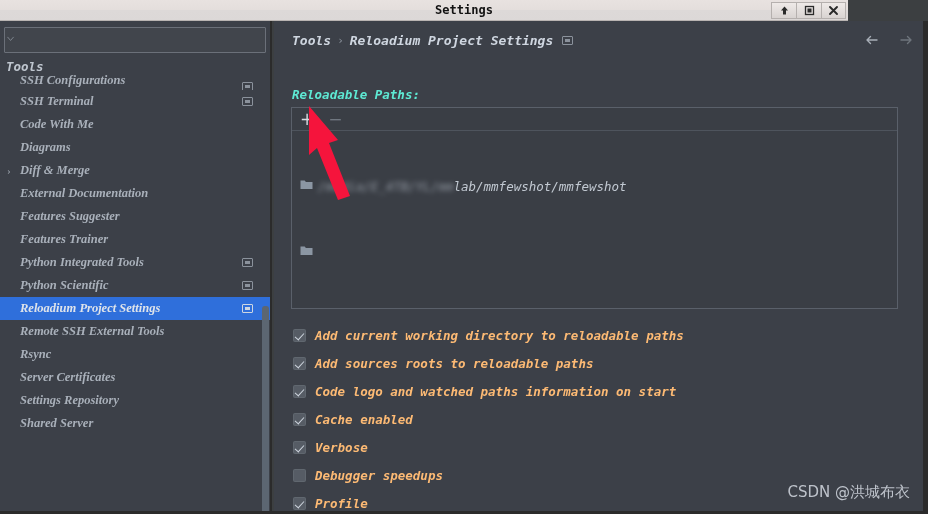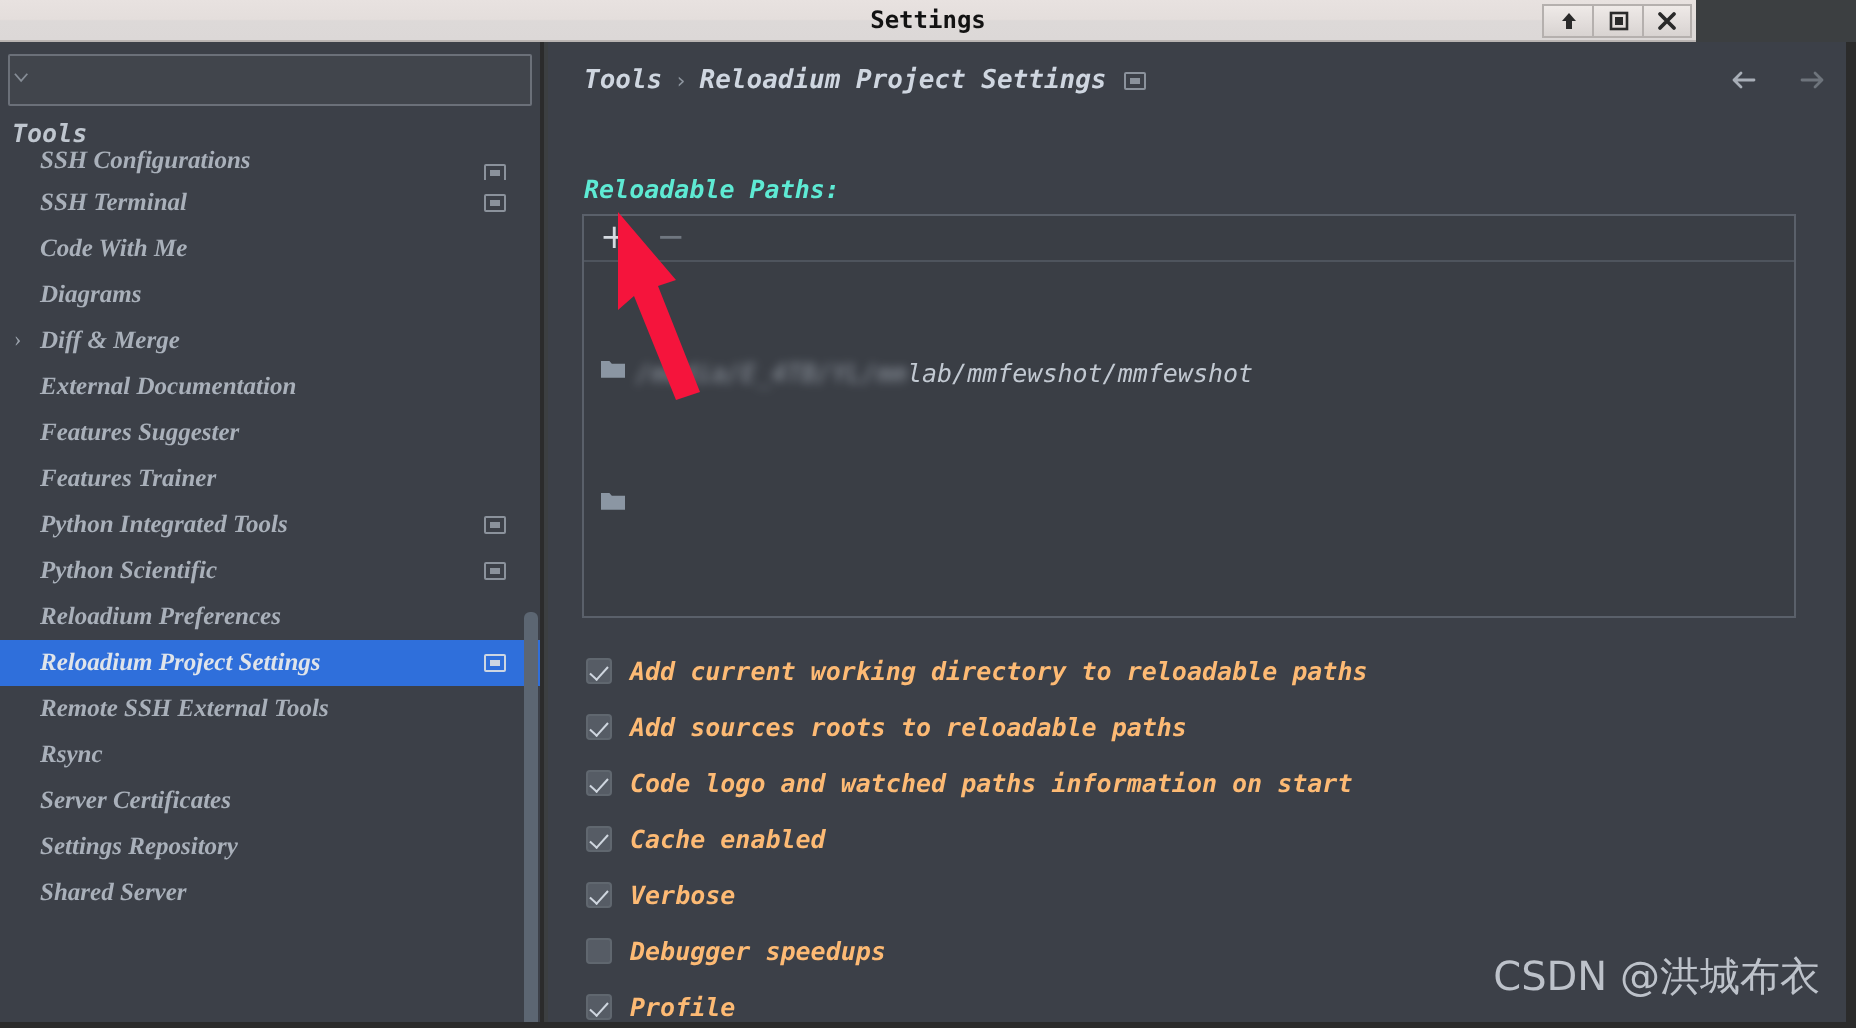--- a/index.html
+++ b/index.html
@@ -316,21 +316,21 @@
     font-style: italic;
     font-weight: bold;
     color: #fdba74;
     white-space: nowrap;
   }
 
   .watermark {
     position: absolute;
     right: 18px; bottom: 12px;
     font-family: "DejaVu Sans", sans-serif;
-    font-size: 20px;
+    font-size: 15px;
     color: #c9ced6;
     opacity: 0.92;
     white-space: nowrap;
   }
 
   .right-edge {
     position: absolute;
     right: 0; top: 21px;
     width: 5px; height: 493px;
     background: #2b2b2b;
@@ -426,23 +426,20 @@
       <div class="tree-item">
         <span>Python Integrated Tools</span>
         <span class="cfg-badge"></span>
       </div>
 
       <div class="tree-item">
         <span>Python Scientific</span>
         <span class="cfg-badge"></span>
       </div>
 
-      <div class="tree-item">
-        <span>Reloadium Preferences</span>
-      </div>
 
       <div class="tree-item selected">
         <span>Reloadium Project Settings</span>
         <span class="cfg-badge"></span>
       </div>
 
       <div class="tree-item">
         <span>Remote SSH External Tools</span>
       </div>
 

